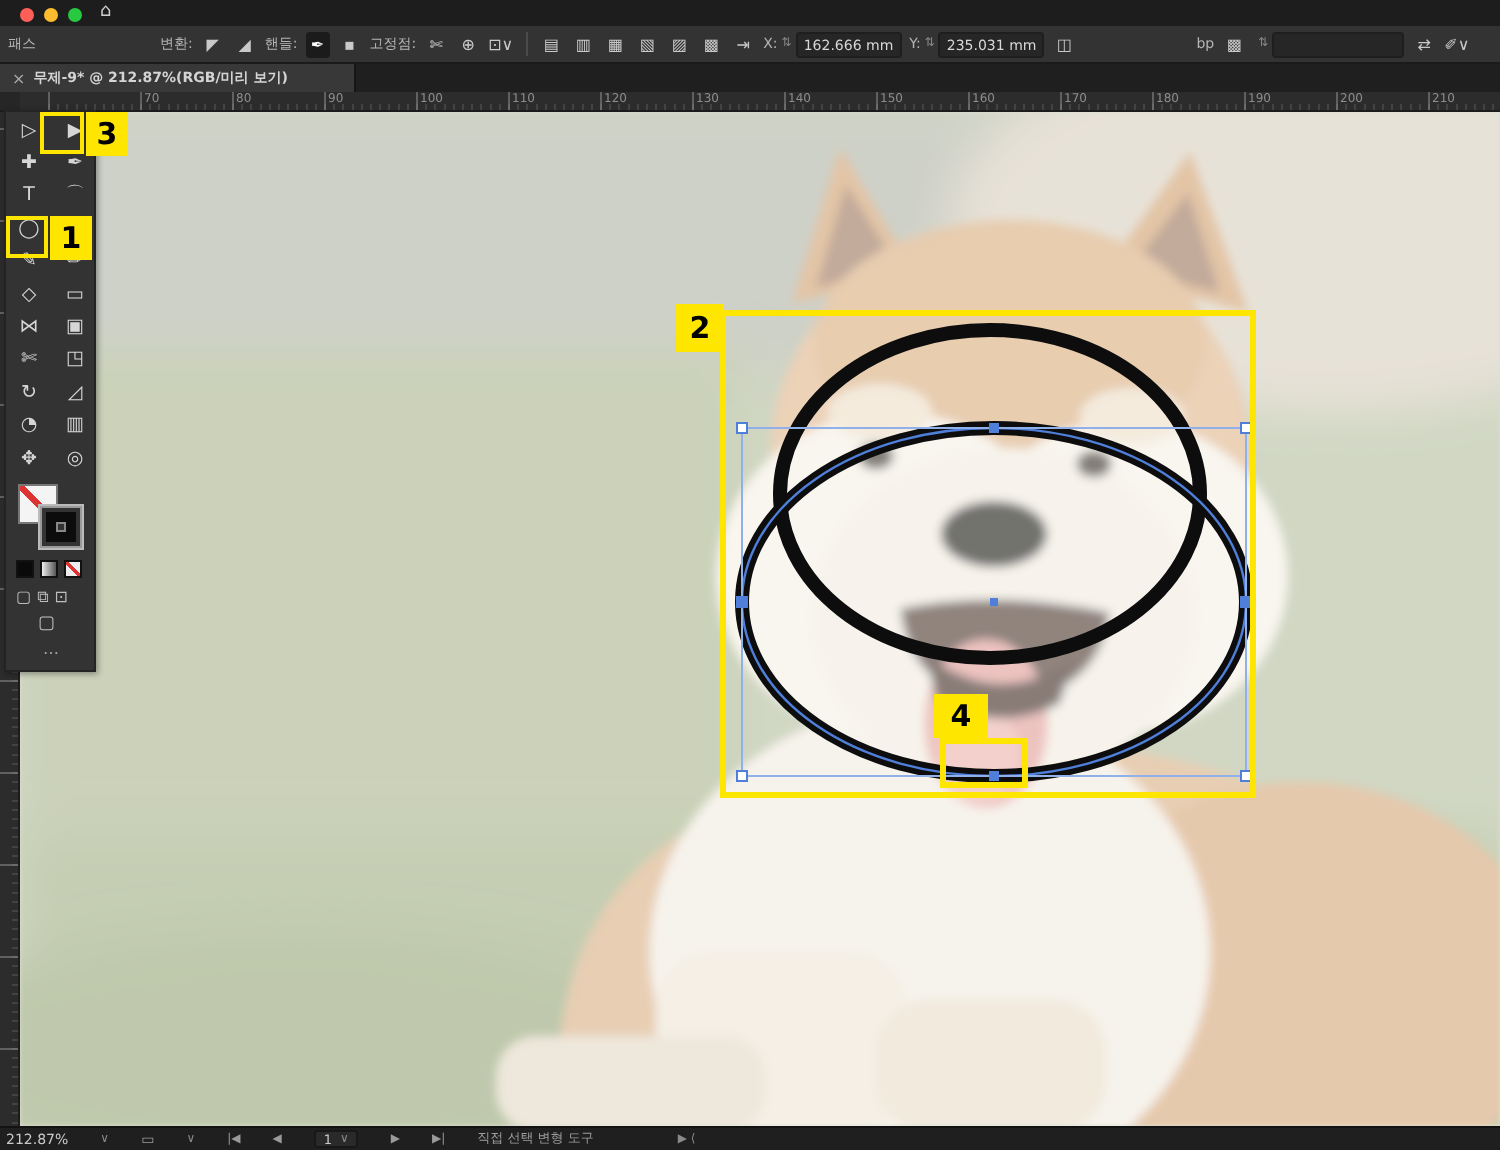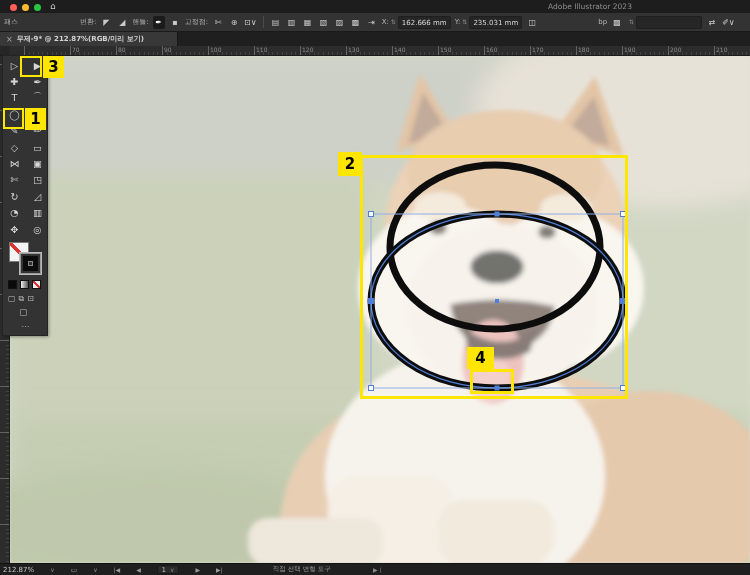--- a/index.html
+++ b/index.html
@@ -87,34 +87,33 @@
 
   
   .statusbar { position:absolute; left:0; bottom:0; width:750px; height:12px; background:#1f1f1f;
     border-top:1px solid #121212; display:flex; align-items:center; gap:16px; padding:0 3px; }
   .sb-val { color:#c9c9c9; font-size:7px; }
   .sb-caret { color:#8a8a8a; font-size:6px; }
   .sb-icon { color:#9a9a9a; font-size:7px; }
   .sb-nav { color:#9a9a9a; font-size:6px; }
   .sb-field { background:#2a2a2a; border:1px solid #181818; color:#c9c9c9; font-size:6.5px;
     height:9px; line-height:8px; padding:0 4px; border-radius:2px; display:flex; gap:4px; align-items:center; }
-  .sb-status { color:#9f9f9f; font-size:6.5px; margin-left:34px; }
+  .sb-status { color:#9f9f9f; font-size:6.5px; }
   .sb-right { color:#8a8a8a; font-size:6px; margin-left:26px; }
 </style>
 </head>
 <body>
 
 <div class="app">
 
   <div class="titlebar">
     <span class="traffic t-red"></span>
     <span class="traffic t-yellow"></span>
     <span class="traffic t-green"></span>
     <span class="home-icon">⌂</span>
-    <span class="win-title">Adobe Illustrator 2023</span>
   </div>
 
   <div class="controlbar">
       <span class="cb-label" style="margin-right: 58px;">패스</span>
       <span class="cb-label">변환:</span>
       <span class="cb-icon">◤</span>
       <span class="cb-icon">◢</span>
       <span class="cb-label">핸들:</span>
       <span class="cb-icon active">✒</span>
       <span class="cb-icon">▪</span>

